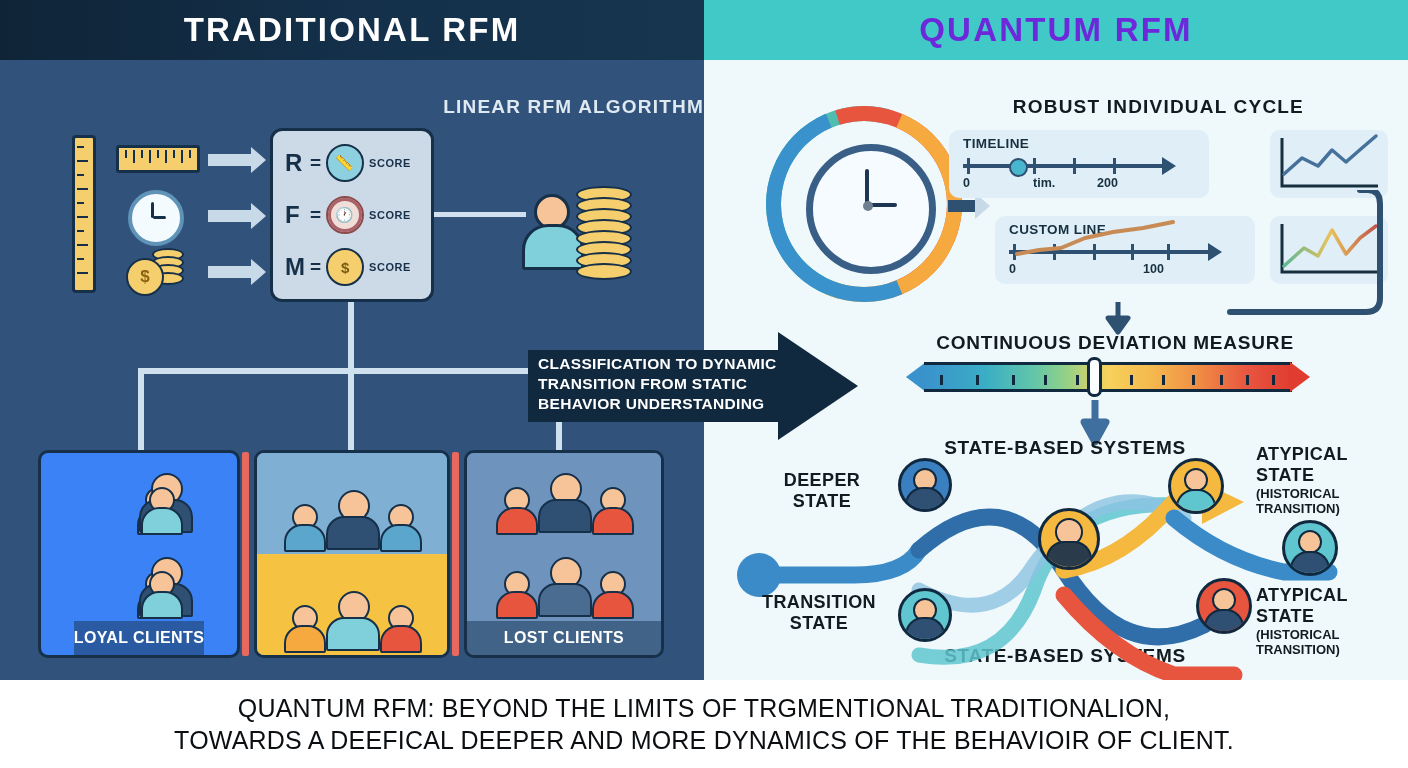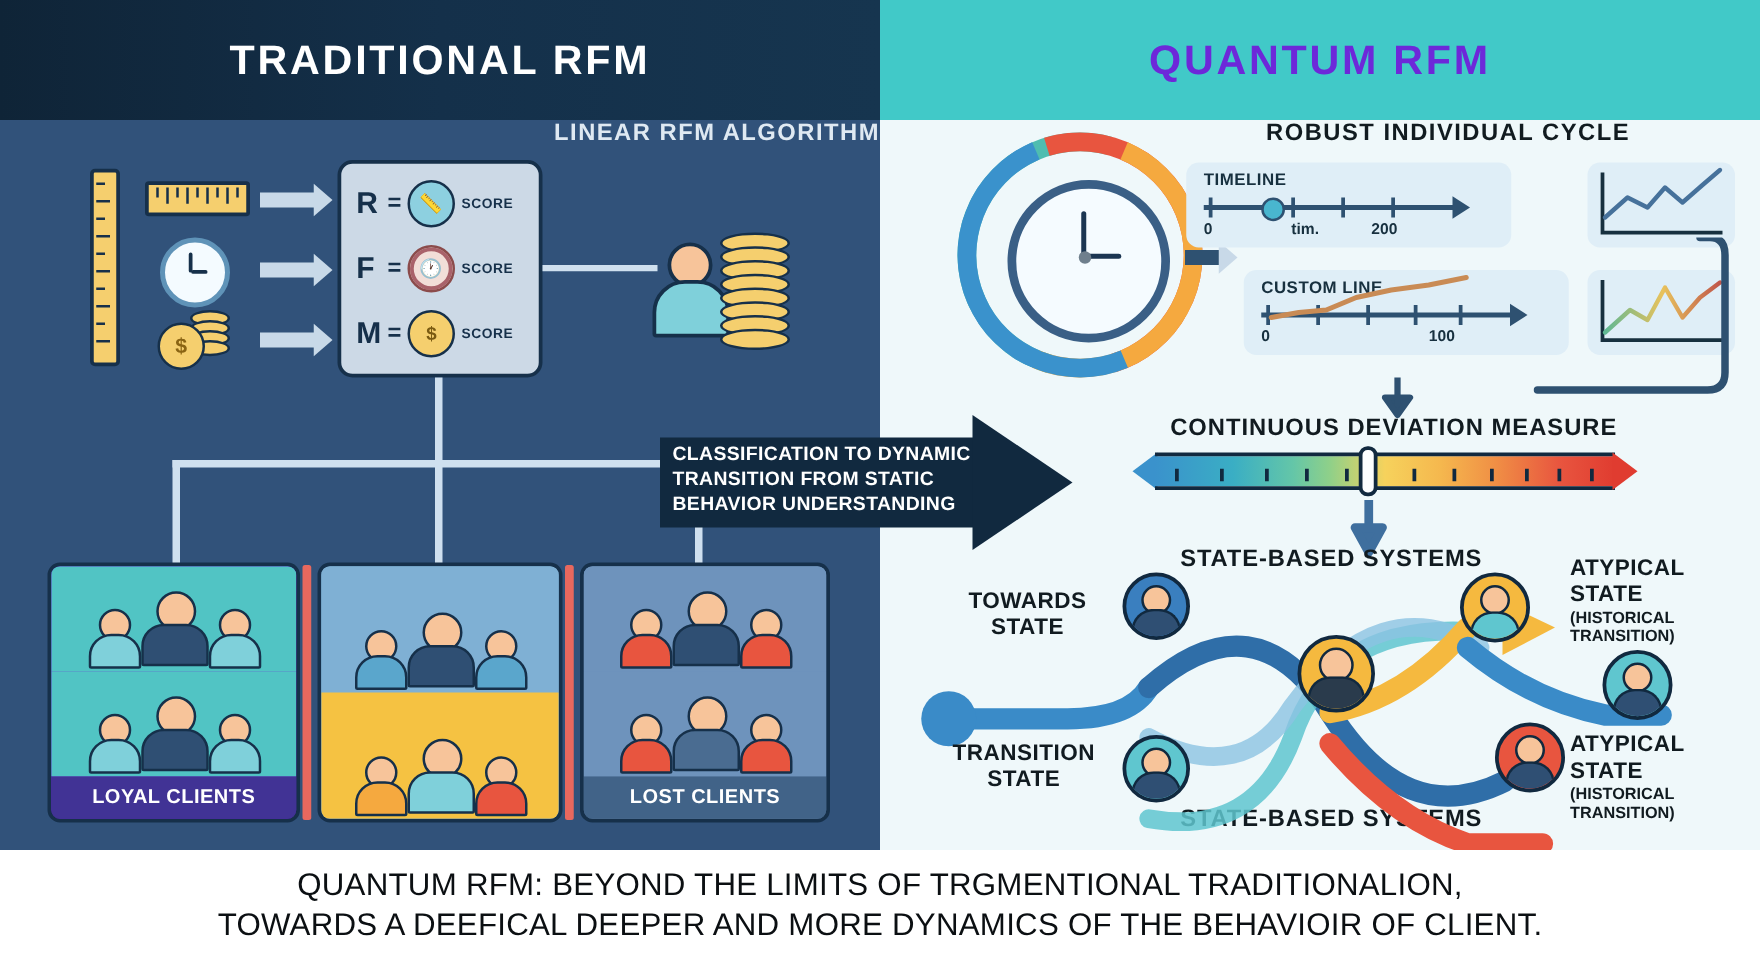--- a/index.html
+++ b/index.html
@@ -4,21 +4,21 @@
 <style>
   html,body{margin:0;padding:0;background:#ffffff;}
   body{width:1408px;height:768px;font-family:"Liberation Sans",sans-serif;overflow:hidden;}
   #root{position:relative;width:1408px;height:768px;background:#ffffff;}
 
   
   .panel{position:absolute;top:0;height:680px;overflow:hidden;}
   #left-panel{left:0;width:704px;background:linear-gradient(180deg,#31527a 0%,#2c4a70 60%,#2a4straw 100%);background:#31527a;}
   #right-panel{left:704px;width:704px;background:#eff8fa;}
 
-  .band{position:absolute;top:0;left:0;width:100%;height:96px;display:flex;align-items:center;justify-content:center;}
+  .band{position:absolute;top:0;left:0;width:100%;height:60px;display:flex;align-items:center;justify-content:center;}
   #left-band{background:linear-gradient(90deg,#0f2437 0%,#14304a 50%,#16354f 100%);}
   #right-band{background:#41c9c8;}
   .band-title{font-weight:bold;letter-spacing:2.2px;font-size:33px;}
   #left-band .band-title{color:#ffffff;}
   #right-band .band-title{color:#6d28d9;}
 
   .sec-title{position:absolute;font-weight:bold;letter-spacing:1.2px;text-align:right;}
   #left-sec-title{top:96px;left:0;width:704px;color:#dfe9f2;font-size:19px;}
   #right-sec-title{top:96px;left:704px;width:600px;color:#111b20;font-size:19px;}
 
@@ -58,21 +58,21 @@
   #pc-body{position:absolute;left:2px;top:38px;width:56px;height:40px;background:#7fd0da;border:3px solid #16304a;border-radius:26px 26px 3px 3px;}
   #pc-stack{position:absolute;left:56px;top:0px;width:52px;height:92px;}
   #pc-stack .c{position:absolute;left:0;width:52px;height:13px;background:#f5cf6e;border:2.5px solid #16304a;border-radius:50%;}
 
   
   .conn{position:absolute;background:#cfe0ef;}
 
   
   .seg{position:absolute;top:450px;height:208px;border:3px solid #16304a;border-radius:10px;
        box-sizing:border-box;overflow:hidden;display:flex;flex-direction:column;}
-  #seg-0{left:38px;width:202px;background:#6d28d9;}
+  #seg-0{left:38px;width:202px;background:#3b82f6;align-items:center;}
   #seg-1{left:254px;width:196px;background:#7fb0d4;}
   #seg-2{left:464px;width:200px;background:#6e93bc;}
   .seg-art{flex:1;position:relative;}
   .seg-half{position:absolute;left:0;width:100%;height:50%;display:flex;align-items:flex-end;
             justify-content:center;gap:2px;padding-bottom:4px;box-sizing:border-box;}
   .seg-label{height:34px;display:flex;align-items:center;justify-content:center;color:#ffffff;
              font-weight:bold;font-size:16px;letter-spacing:.4px;background:rgba(30,60,92,.55);}
   .ppl{position:relative;}
   .ppl .h{position:absolute;border-radius:50%;border:2.5px solid #16304a;background:#f7c49a;}
   .ppl .b{position:absolute;border:2.5px solid #16304a;border-radius:18px 18px 2px 2px;}
@@ -480,21 +480,21 @@
   <div class="node" style="left:1282px;top:520px;width:50px;height:50px;background:#5fc6cf;">
     <div class="nh"></div>
       <div class="nb" style="background:#2f4f73;"></div>
   </div>
   <div class="node" style="left:1196px;top:578px;width:50px;height:50px;background:#e8553f;">
     <div class="nh"></div>
       <div class="nb" style="background:#2f4f73;"></div>
   </div>
 
   <div class="nlabel" style="left:762px;top:470px;width:120px;text-align:center;">
-    <div class="main">TOWARDS</div>
+    <div class="main">DEEPER</div>
     <div class="main">STATE</div>
   </div>
   <div class="nlabel" style="left:748px;top:592px;width:142px;text-align:center;">
     <div class="main">TRANSITION</div>
     <div class="main">STATE</div>
   </div>
   <div class="nlabel" style="left:1256px;top:444px;width:130px;">
     <div class="main">ATYPICAL</div>
     <div class="main">STATE</div>
     <div class="sub">(HISTORICAL</div>

